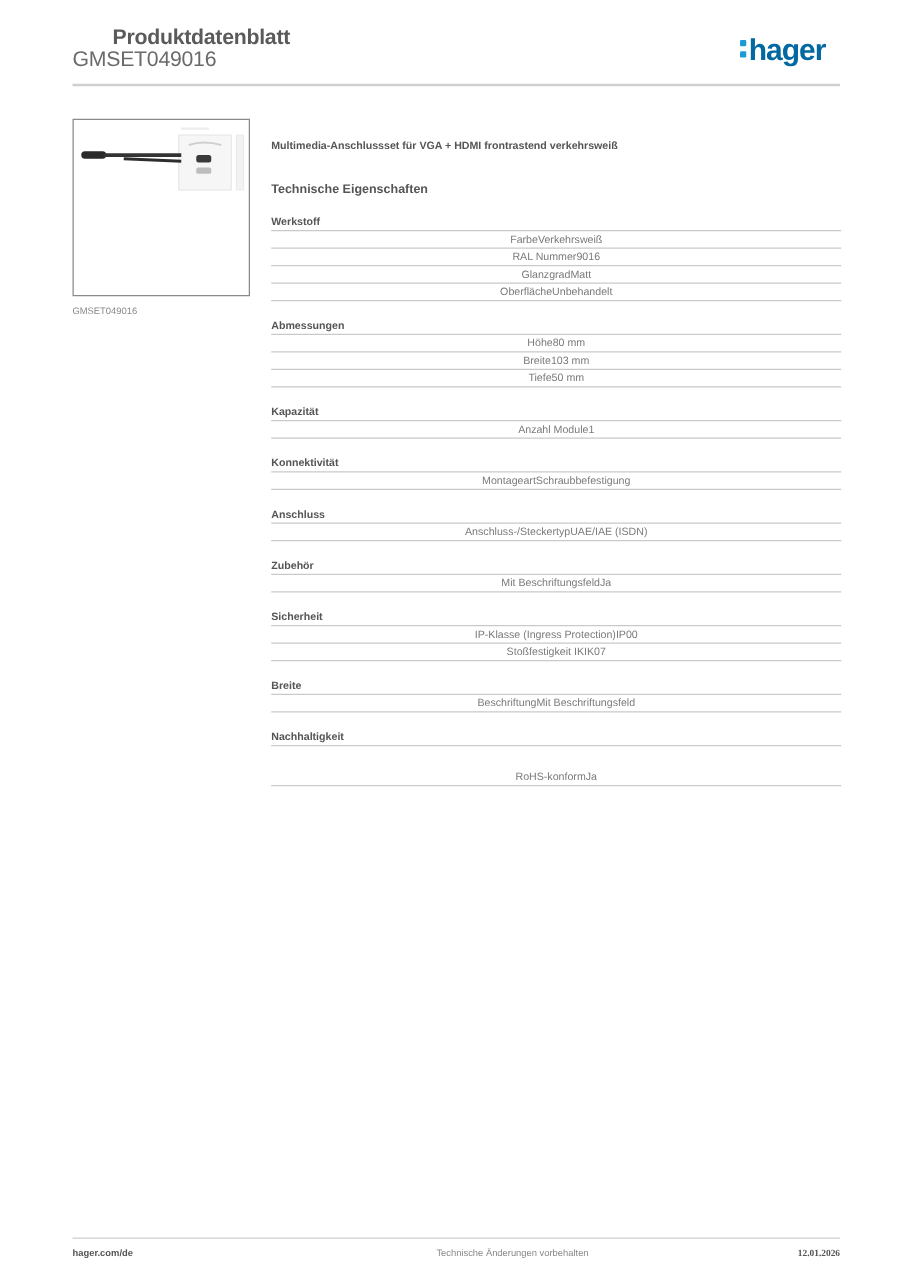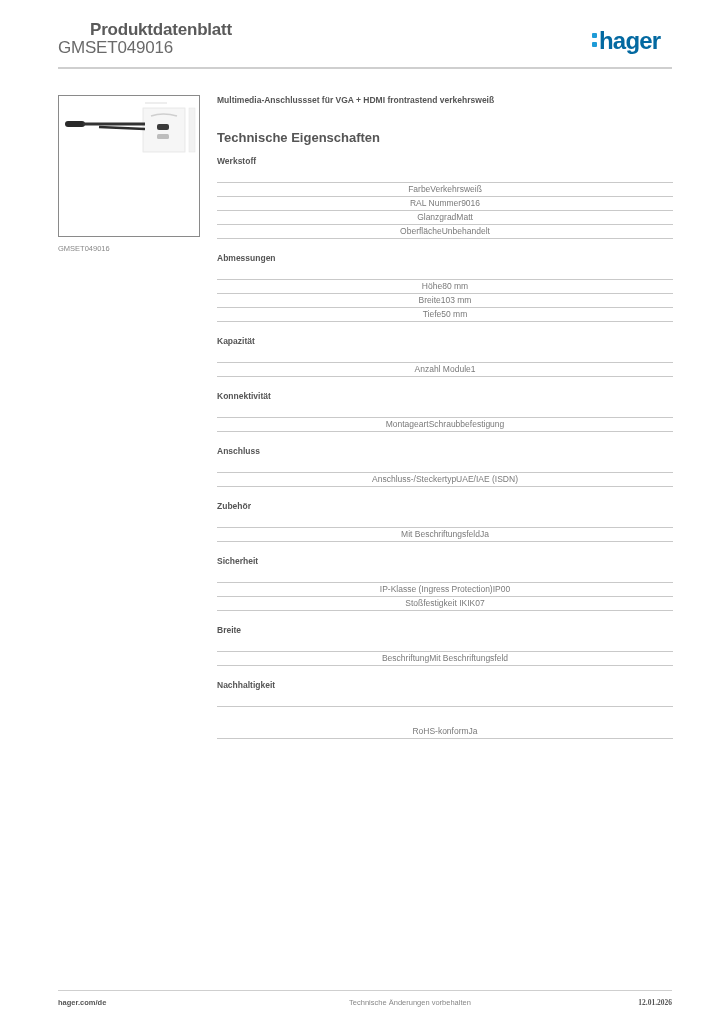--- a/index.html
+++ b/index.html
@@ -30,30 +30,30 @@
   }
   .product-frame {
     position: absolute; left: 58px; top: 95px; width: 142px; height: 142px;
     border: 1px solid #8a8a8a; box-sizing: border-box; background: #fff;
   }
   .product-caption {
     position: absolute; left: 58px; top: 244px; font-size: 7.5px; color: #888;
   }
   .main { position: absolute; left: 217px; top: 95px; width: 456px; }
   .product-desc {
-    font-size: 8.5px; font-weight: bold; color: #555; height: 12px; margin-top: 0;
+    font-size: 8.5px; font-weight: bold; color: #555; height: 12px; margin-top: 16px;
   }
   .tech-title {
-    font-size: 13px; font-weight: bold; color: #555; margin-top: 23px; height: 12px;
+    font-size: 10px; font-weight: bold; color: #555; margin-top: 23px; height: 12px;
   }
   .section { margin-top: 14px; }
   .section:first-of-type { margin-top: 14px; }
   .sec-head {
     font-size: 8.5px; font-weight: bold; color: #555; height: 11px; line-height: 11px;
-    border-bottom: 1.5px solid #c9c9c9; padding-bottom: 15px;
+    border-bottom: 1.5px solid #c9c9c9; padding-bottom: 1px;
   }
   .row {
     display: flex; justify-content: center; align-items: center;
     font-size: 8.5px; color: #7a7a7a; height: 13px; line-height: 13px;
     border-bottom: 1.5px solid #c9c9c9;
   }
   .row .val { text-align: right; }
   .ftr-rule {
     position: absolute; left: 58px; top: 990px; width: 614px; height: 1px; background: #cfcfcf;
   }

